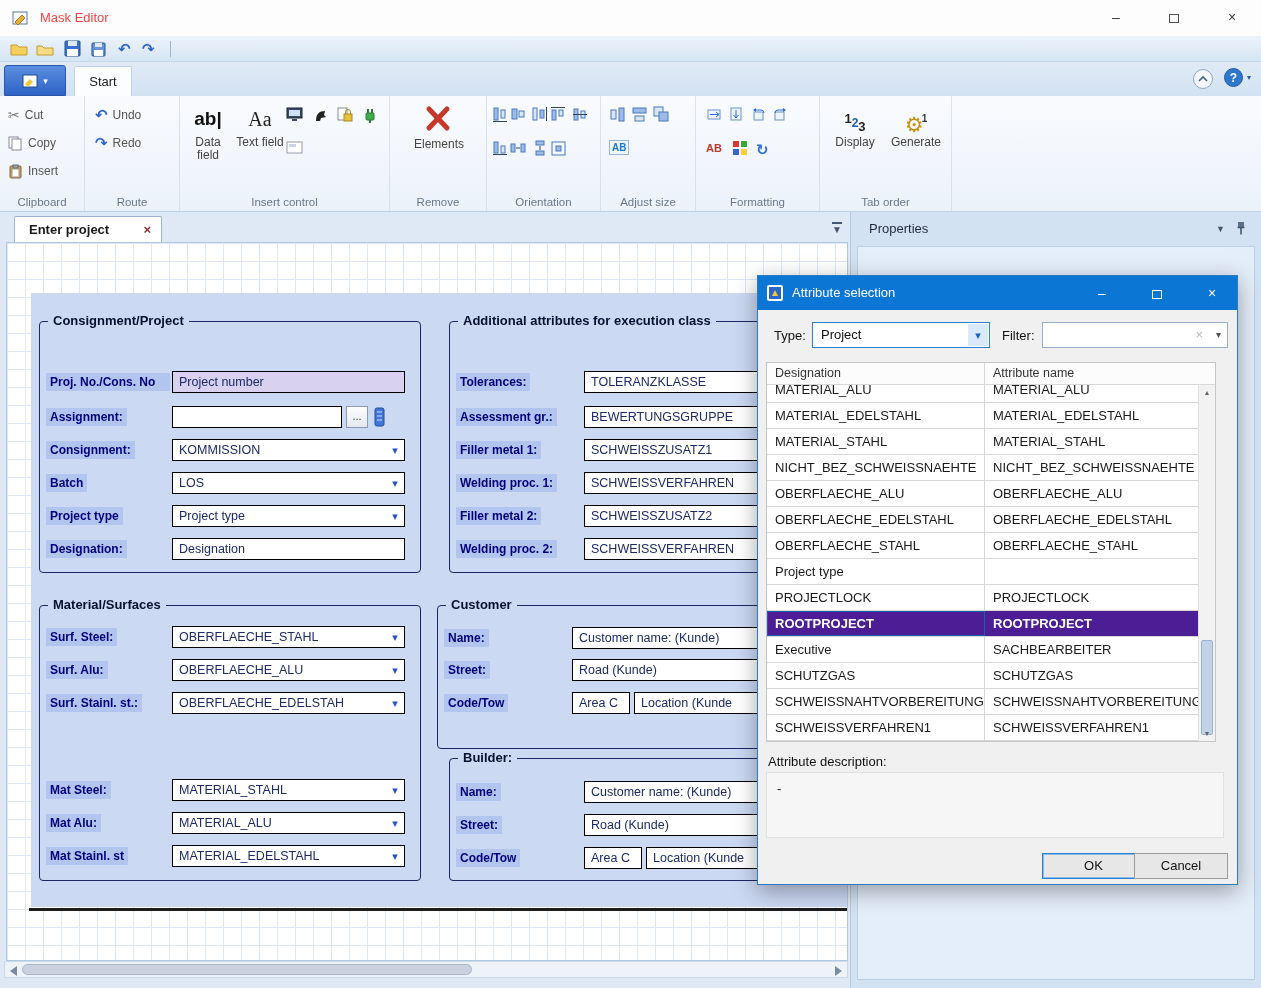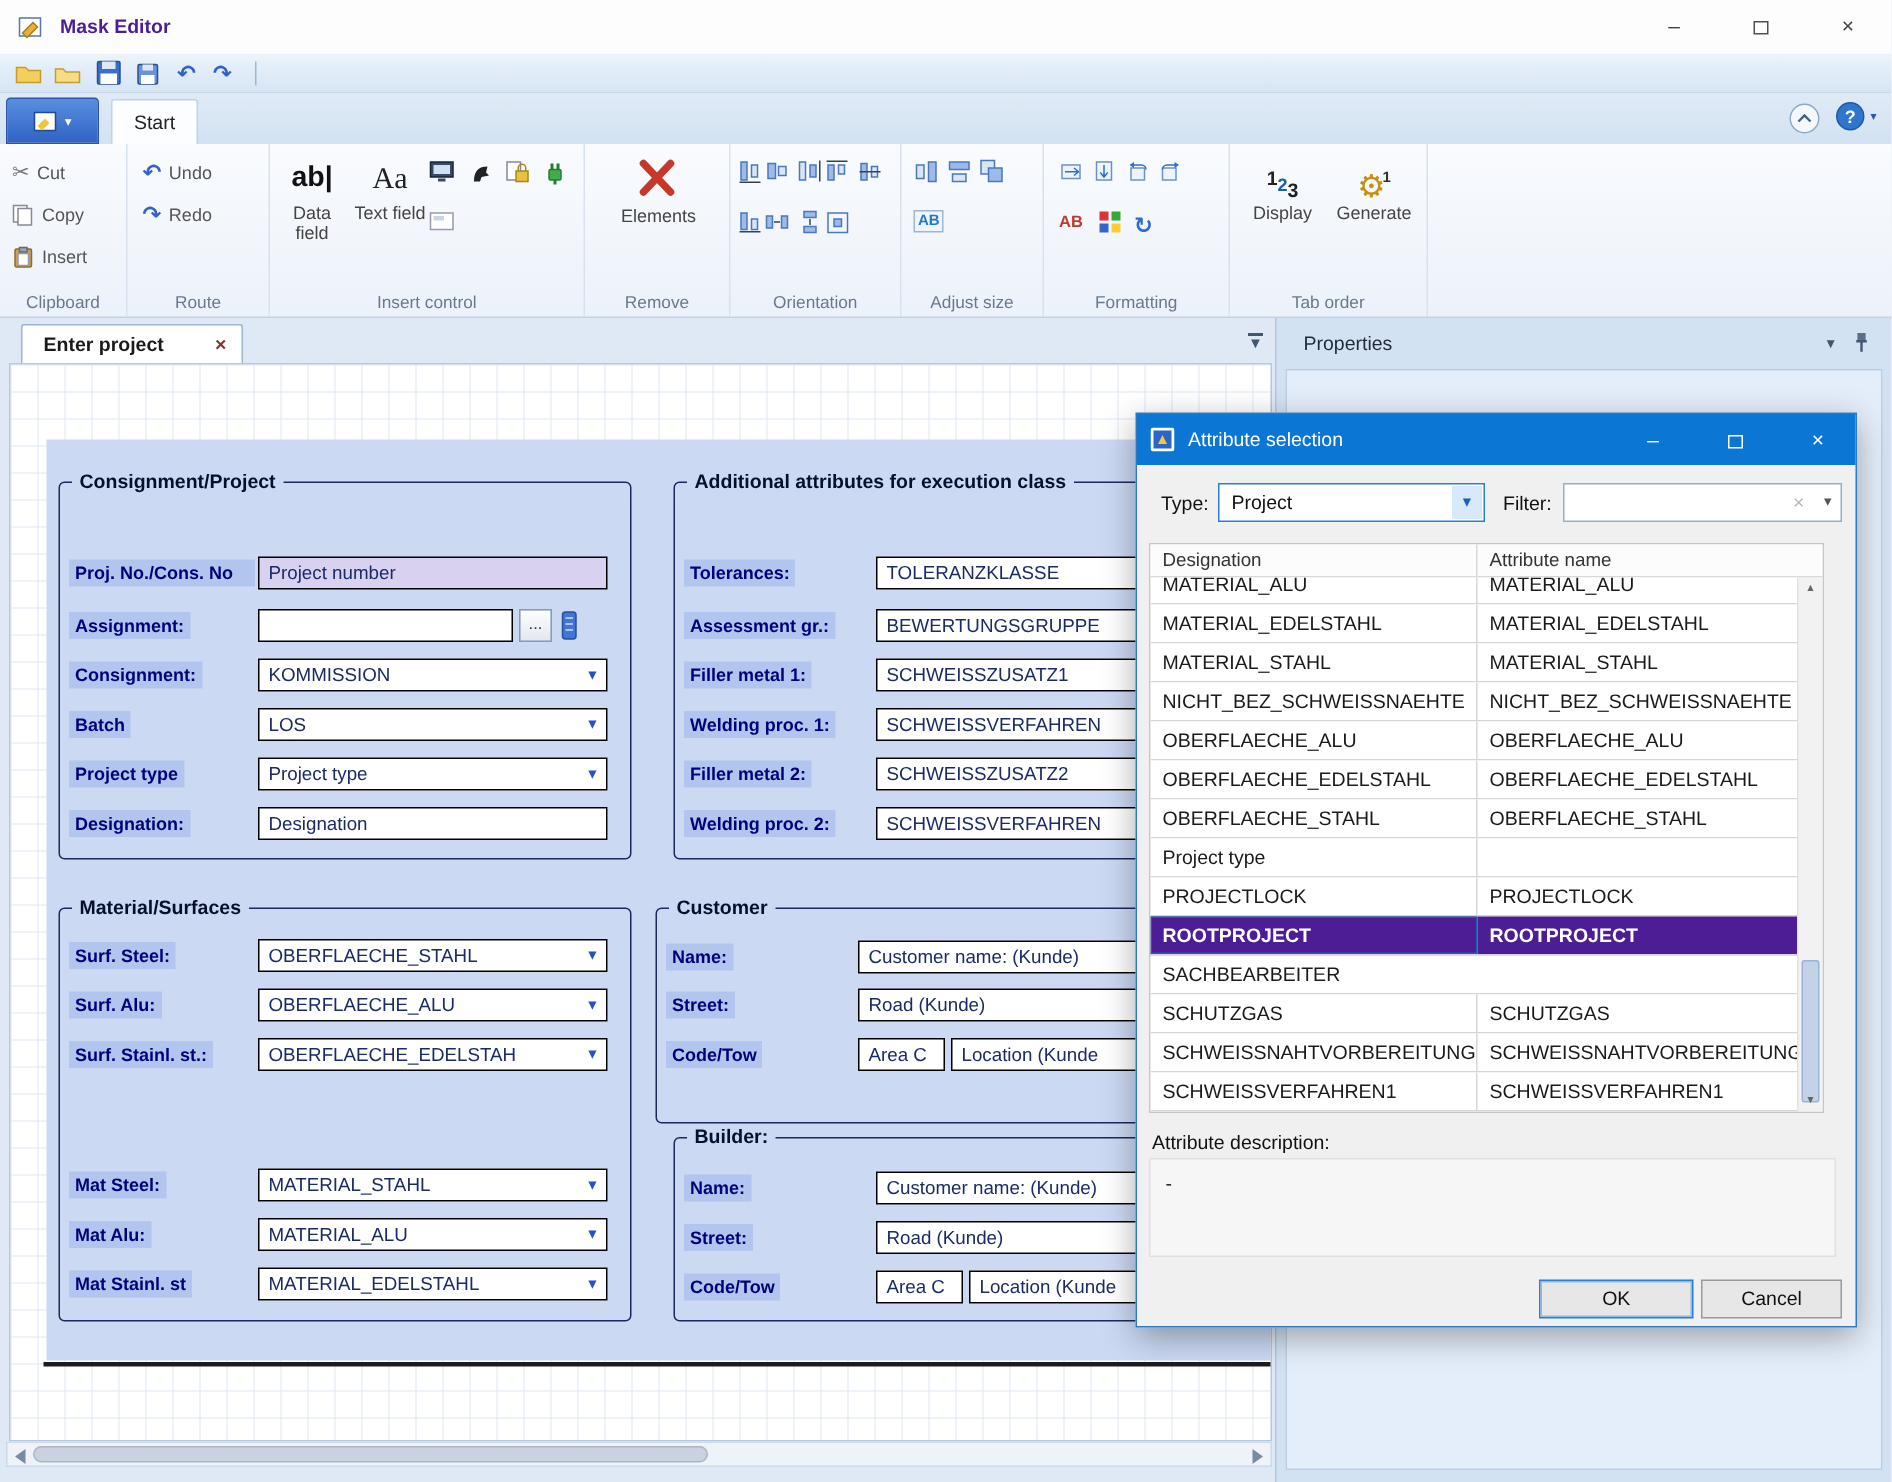--- a/index.html
+++ b/index.html
@@ -2,21 +2,21 @@
 <html><head>
 <meta charset="utf-8">
 <style>
   * { box-sizing: border-box; margin:0; padding:0; }
   html,body { width:1261px; height:988px; overflow:hidden; }
   body { position:relative; font-family:"Liberation Sans",sans-serif; background:#fff; cursor:default; -webkit-user-select:none; user-select:none; }
   .abs { position:absolute; }
 
   
   .titlebar { position:absolute; left:0; top:0; width:1261px; height:36px; background:#fdfdfd; }
-  .title-text { position:absolute; left:40px; top:0; line-height:36px; font-size:13px; color:#4c1d95;font-weight:bold; }
+  .title-text { position:absolute; left:40px; top:0; line-height:36px; font-size:13px; color:#ef4444; }
   .wbtn { position:absolute; top:0; width:58px; height:34px; text-align:center; line-height:34px; color:#404040; font-size:14px; }
   .maxglyph { display:inline-block; width:10px; height:9px; border:1px solid #505050; vertical-align:middle; }
 
   
   .quickbar { position:absolute; left:0; top:36px; width:1261px; height:26px; background:linear-gradient(#ecf3fb,#d6e5f4); border-bottom:1px solid #c6d8ea; }
   .qi { position:absolute; top:4px; width:18px; height:18px; }
   .glyph-blue { color:#2f62c8; font-family:"DejaVu Sans",sans-serif; font-size:15px; font-weight:bold; line-height:18px; }
   .qsep { position:absolute; top:5px; width:1px; height:16px; background:#9fb6cc; }
 
   
@@ -597,20 +597,21 @@
           </div>
         <div class="row">
             <div class="cell c1">PROJECTLOCK</div>
             <div class="cell c2">PROJECTLOCK</div>
           </div>
         <div class="row sel">
             <div class="cell c1">ROOTPROJECT</div>
             <div class="cell c2">ROOTPROJECT</div>
           </div>
         <div class="row">
+            <div class="cell c1">Executive</div>
             <div class="cell c2">SACHBEARBEITER</div>
           </div>
         <div class="row">
             <div class="cell c1">SCHUTZGAS</div>
             <div class="cell c2">SCHUTZGAS</div>
           </div>
         <div class="row">
             <div class="cell c1">SCHWEISSNAHTVORBEREITUNG</div>
             <div class="cell c2">SCHWEISSNAHTVORBEREITUNG</div>
           </div>
@@ -623,15 +624,15 @@
     <div class="vsb">
       <div class="a" style="top:0">▲</div>
       <div class="thumb"></div>
       <div class="a" style="bottom:0">▼</div>
     </div>
   </div>
 
   <div class="dlg-lbl" style="left:10px;top:478px">Attribute description:</div>
   <div class="descbox">-</div>
 
-  <div class="dlg-btn ok" style="left:268px;width:103px">OK</div>
+  <div class="dlg-btn ok" style="left:284px;width:103px">OK</div>
   <div class="dlg-btn" style="left:376px;width:94px">Cancel</div>
 </div>
 
 </body></html>

